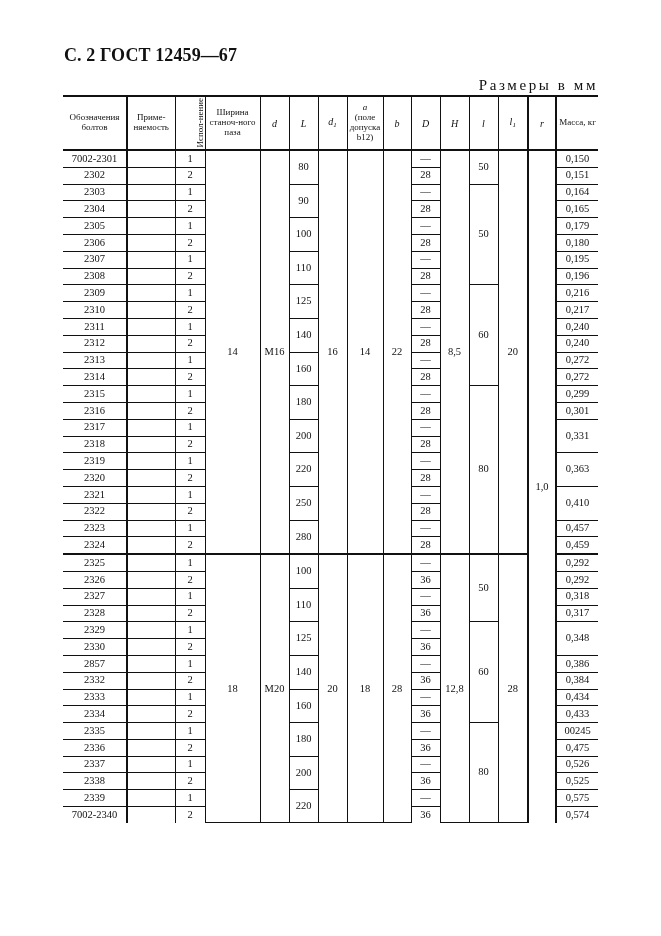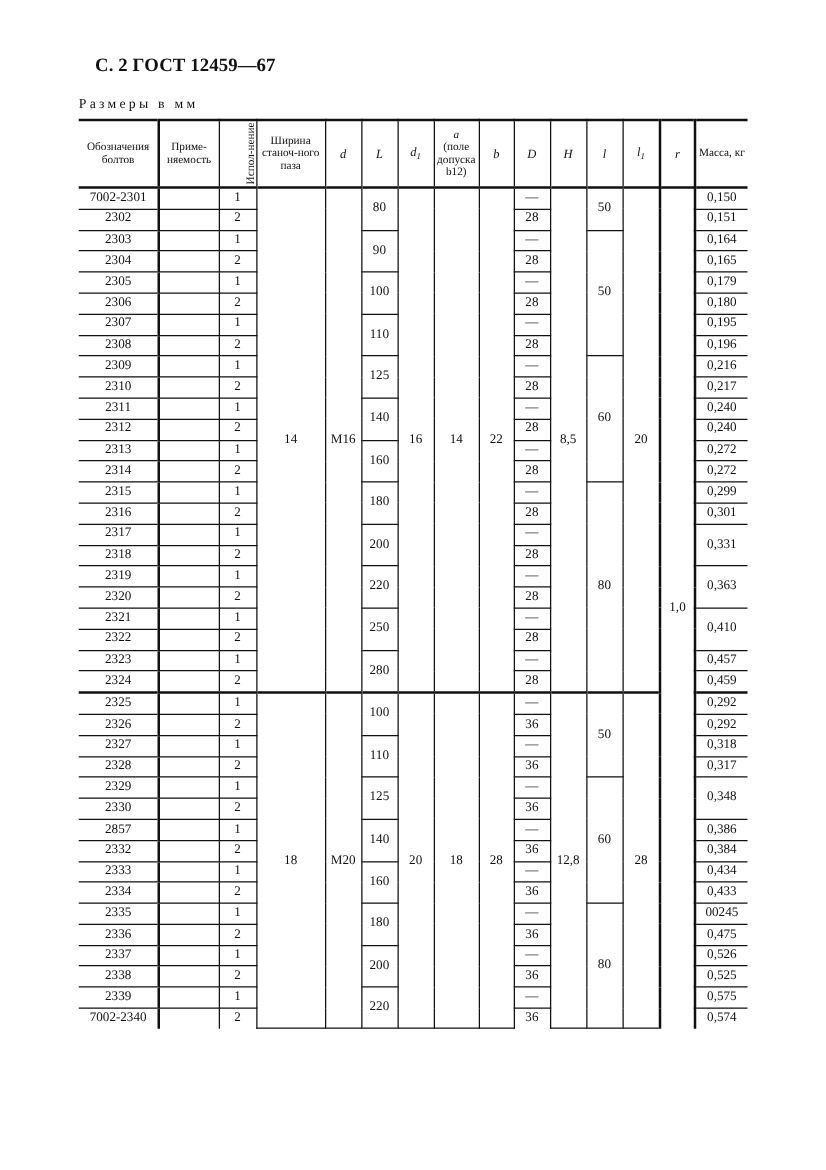--- a/index.html
+++ b/index.html
@@ -1,19 +1,19 @@
 <!DOCTYPE html>
 <html><head>
 <meta charset="utf-8">
 <style>
   html, body { margin: 0; padding: 0; background: #ffffff; }
   body { width: 661px; height: 936px; position: relative; overflow: hidden;
          font-family: "Liberation Serif", "DejaVu Serif", serif; color: #111; }
-  .page-title { position: absolute; left: 64px; top: 45px; font-size: 15px; font-weight: bold; letter-spacing: 0.1px; margin-left: 12px; }
-  .caption { position: absolute; left: 63px; width: 535px; top: 77px; text-align: left; font-size: 11px; letter-spacing: 2.6px; }
+  .page-title { position: absolute; left: 64px; top: 45px; font-size: 18px; font-weight: bold; letter-spacing: 0.1px; }
+  .caption { position: absolute; left: 63px; width: 535px; top: 77px; text-align: right; font-size: 15px; letter-spacing: 2.6px; }
   table.spec { position: absolute; left: 63px; top: 95px; border-collapse: collapse; table-layout: fixed; width: 535px; }
   table.spec td, table.spec th { border: 1px solid #111; padding: 0; font-weight: normal; text-align: center; vertical-align: middle; font-size: 10.5px; line-height: 1; overflow: hidden; white-space: nowrap; }
   table.spec thead th { height: 52px; font-size: 9px; line-height: 1.1; white-space: normal; }
   table.spec thead tr { border-top: 2px solid #111; }
   table.spec thead th { border-bottom: 2.5px solid #111; }
   table.spec thead th.ital { font-style: italic; font-size: 10px; }
   table.spec tbody td { height: 15.8px; }
   table.spec tbody tr:last-child td { border-bottom: none; }
   .rot { display: inline-block; transform: rotate(-90deg); white-space: nowrap; font-size: 9px; line-height: 1.05; }
   td.num { text-align: right; padding-right: 2px; }

